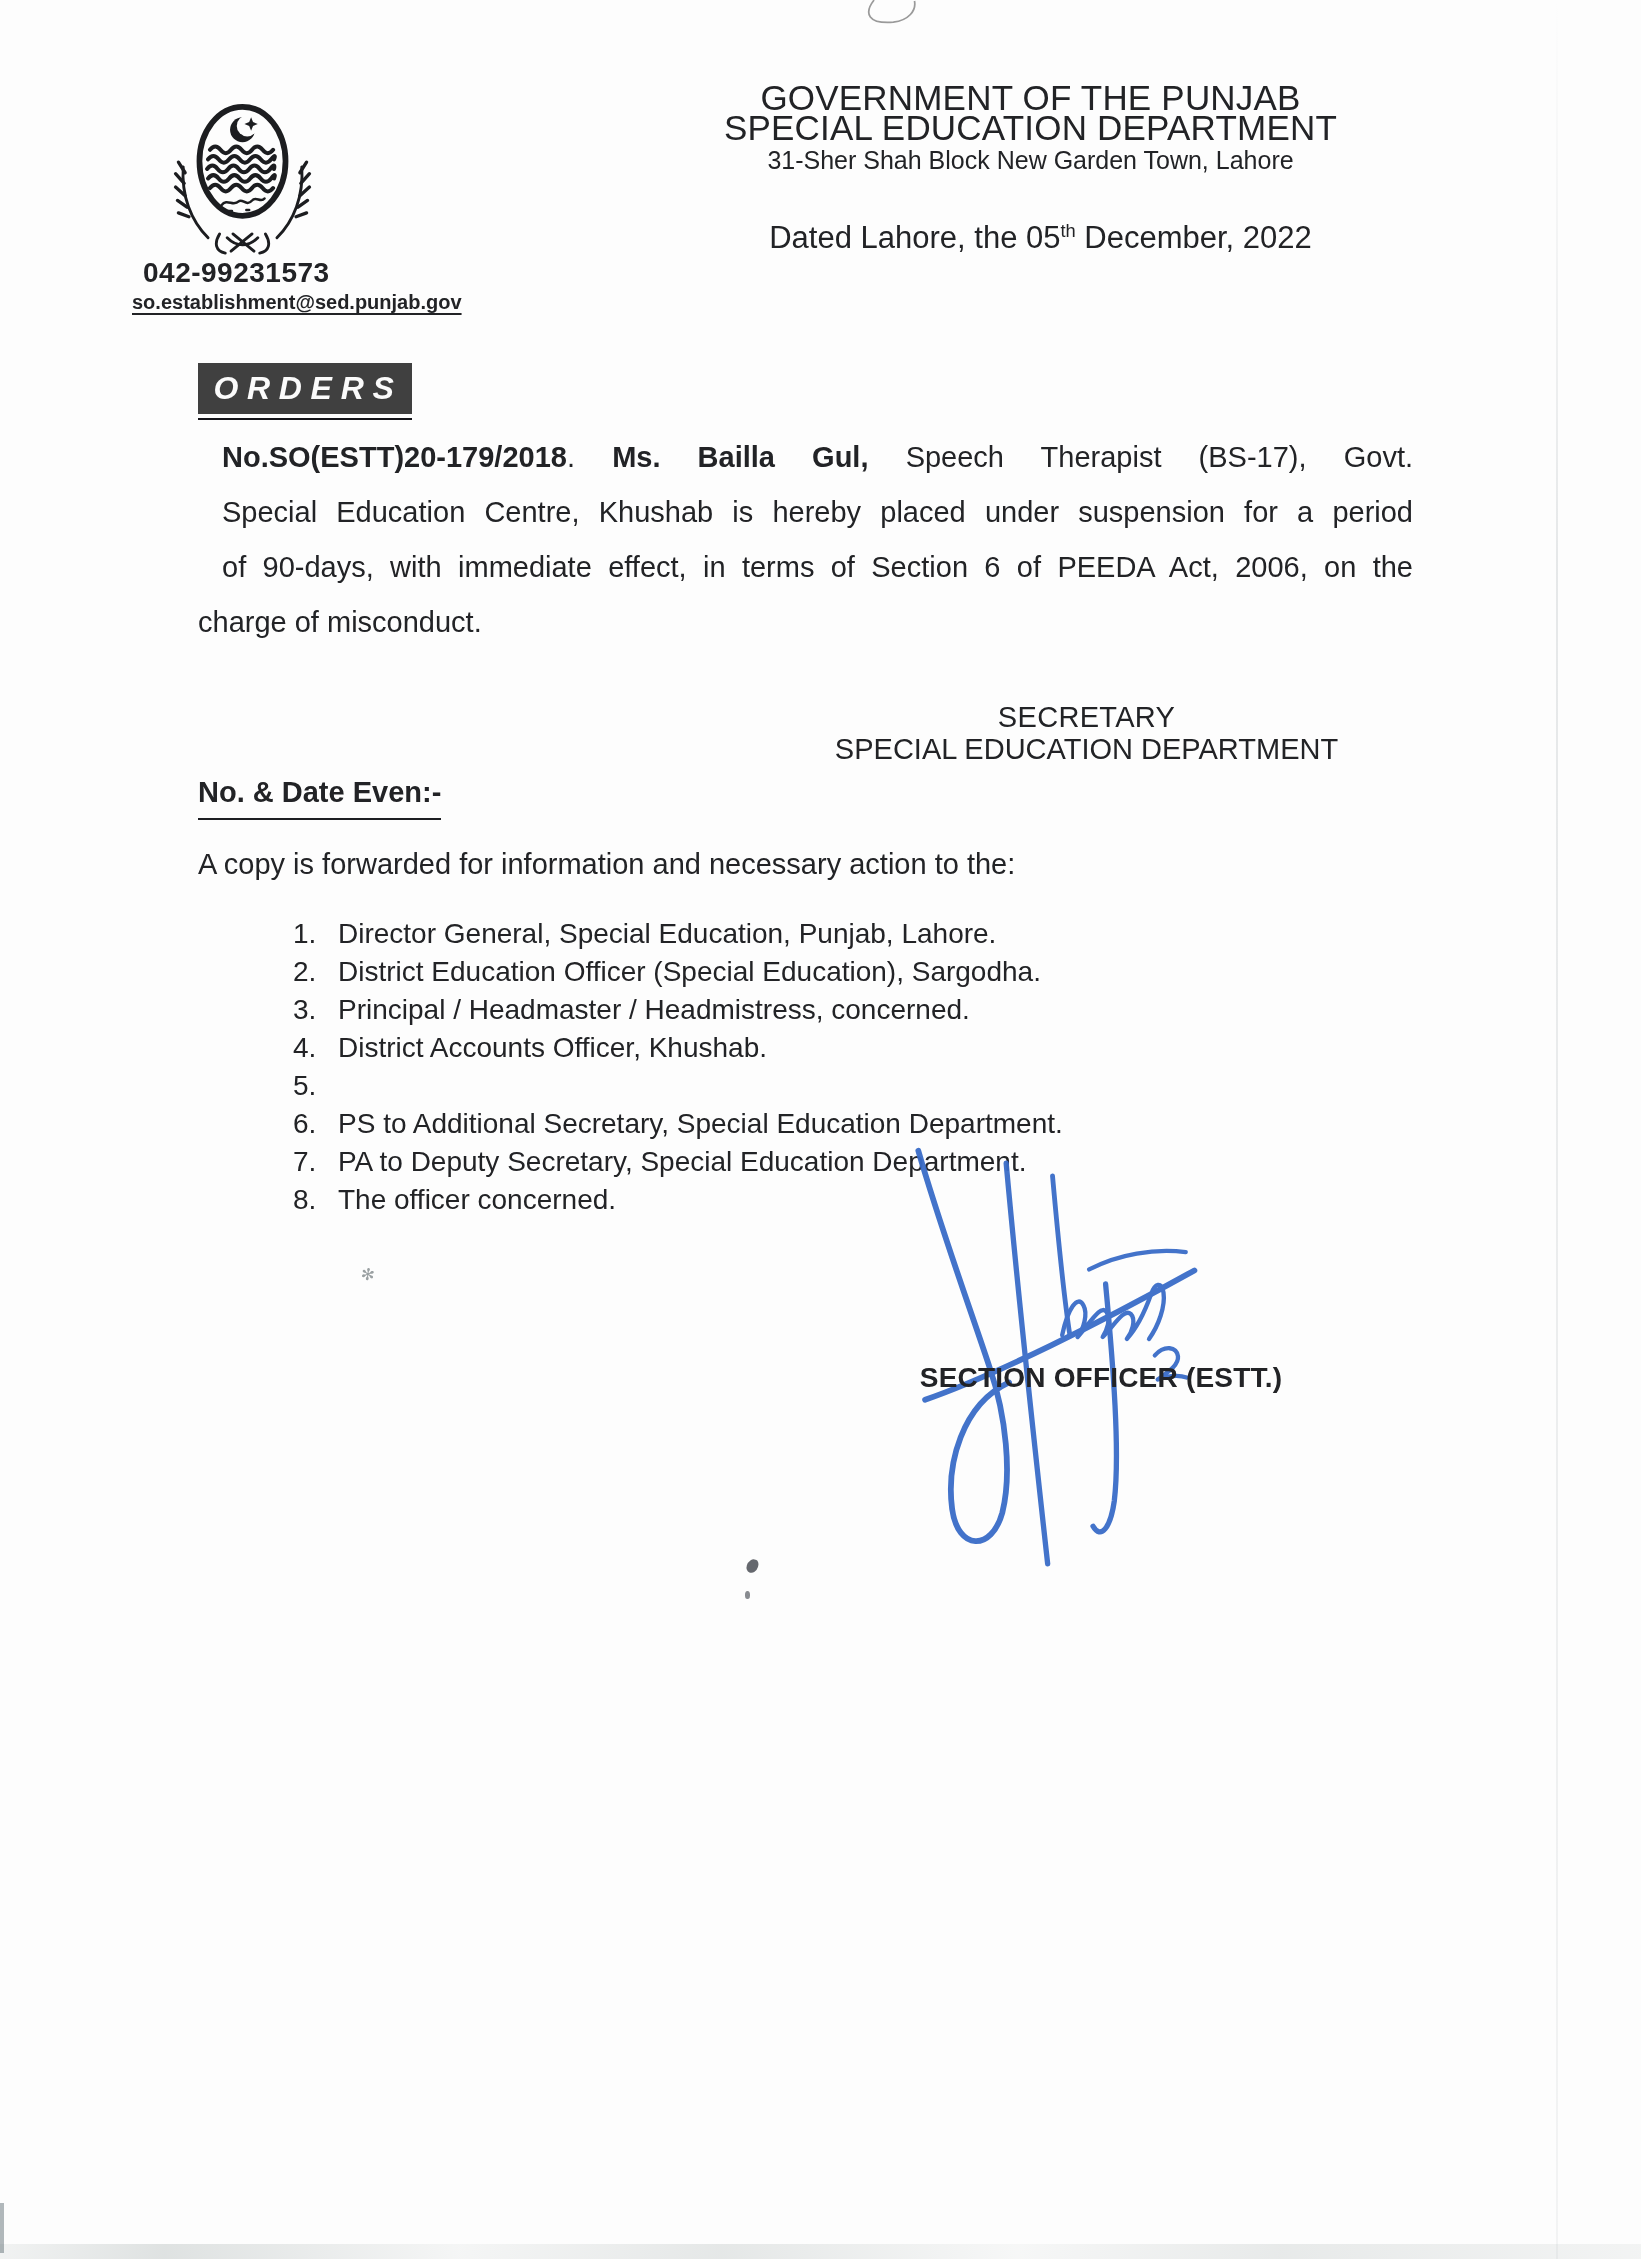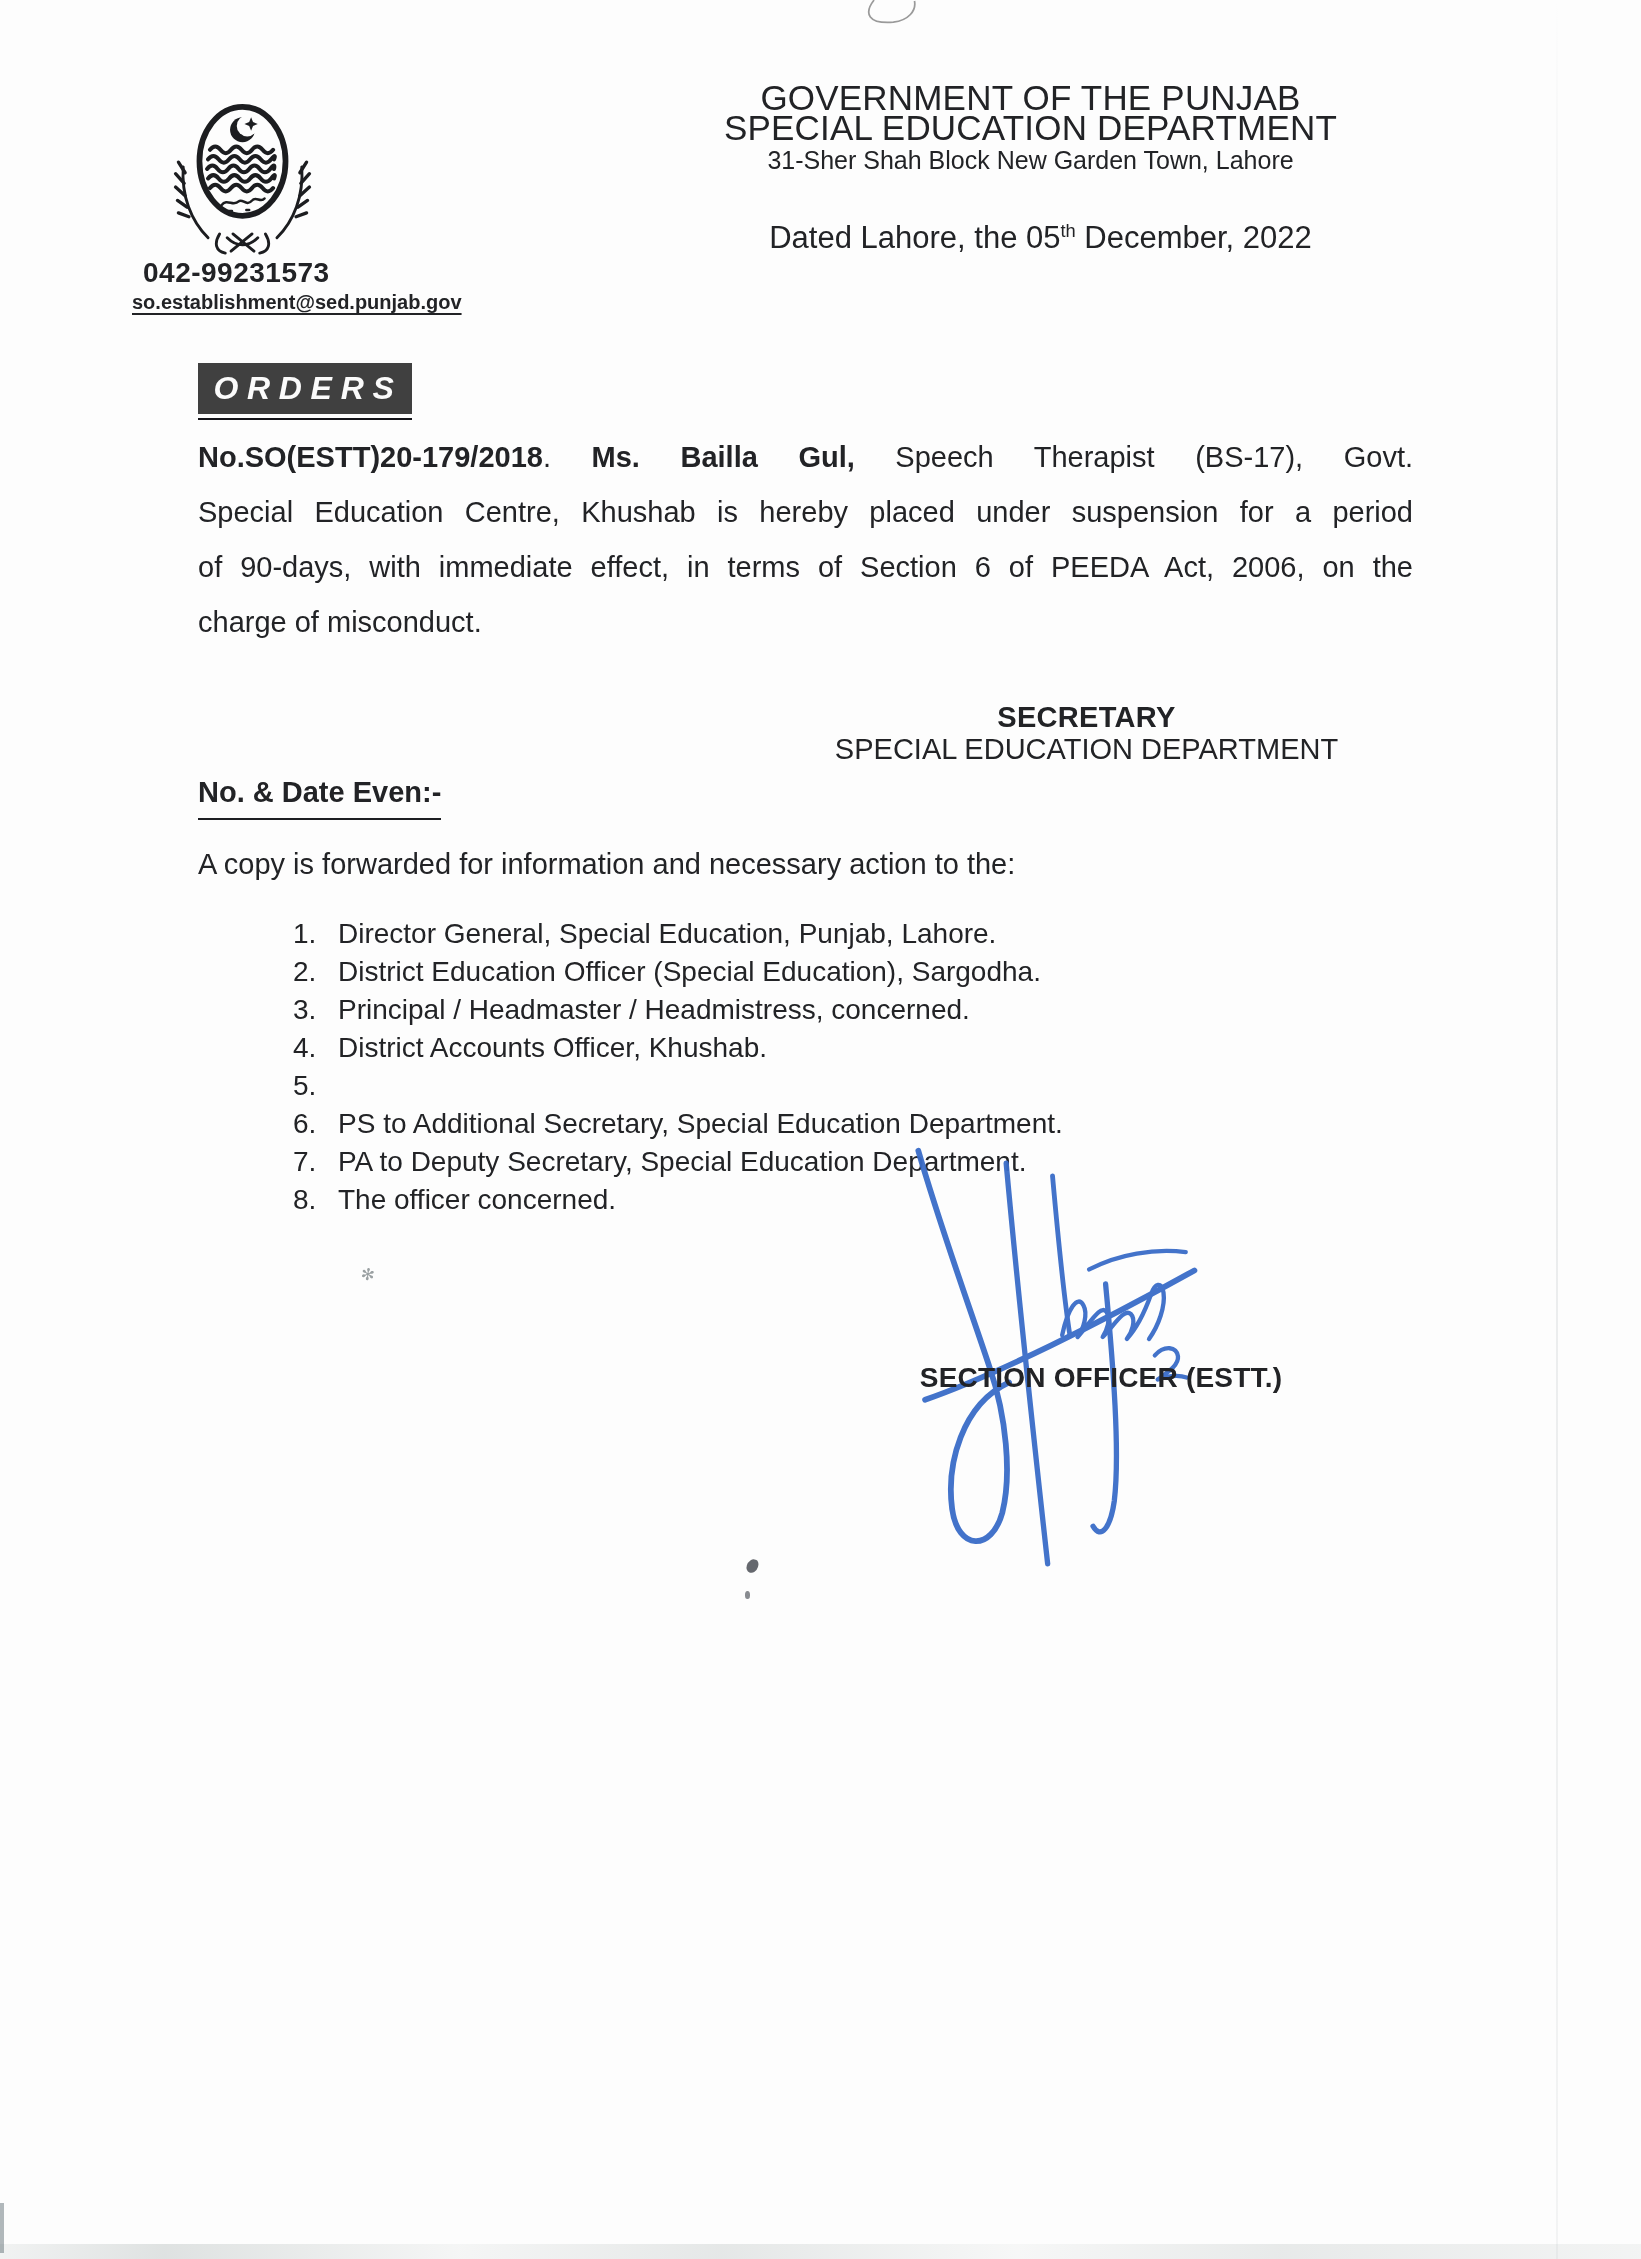--- a/index.html
+++ b/index.html
@@ -29,26 +29,26 @@
     left:198px; top:363px; background:#404040; color:#fbfbfb;
     font-size:32px; font-weight:bold; font-style:italic;
     letter-spacing:8.7px; padding:6.8px 9.7px 6.8px 15.4px;
   }
   .orders::after{
     content:""; position:absolute; left:0; right:0; bottom:-6.8px; height:2.9px; background:#141419;
   }
 
   
   .body-par{left:198px; top:430px; width:1215px; font-size:29px;}
-  .jline{line-height:55px; text-align:justify; text-align-last:justify;}
+  .jline{line-height:55px; text-align:justify; text-align-last:justify;margin-left:24px;}
   .lline{line-height:55px; text-align:left;}
   .body-par b{font-weight:bold;}
 
   .sec-block{left:768px; top:701px; width:637px; text-align:center; line-height:32px; font-size:29px;}
-  .sec-title{font-weight:bold; letter-spacing:0.3px;}
+  .sec-title{font-weight:normal; letter-spacing:0.3px;}
 
   .dist-head{left:198px; top:776px; font-size:29px; font-weight:bold;
              border-bottom:2.9px solid #1d1e22; padding-bottom:9px;}
   .dist-intro{left:198px; top:848px; font-size:29px;}
 
   .dist-list{left:293px; top:915px; font-size:28px;}
   .dist-row{display:flex; line-height:38px;}
   .dist-num{width:45px; flex:0 0 45px;}
 
   

